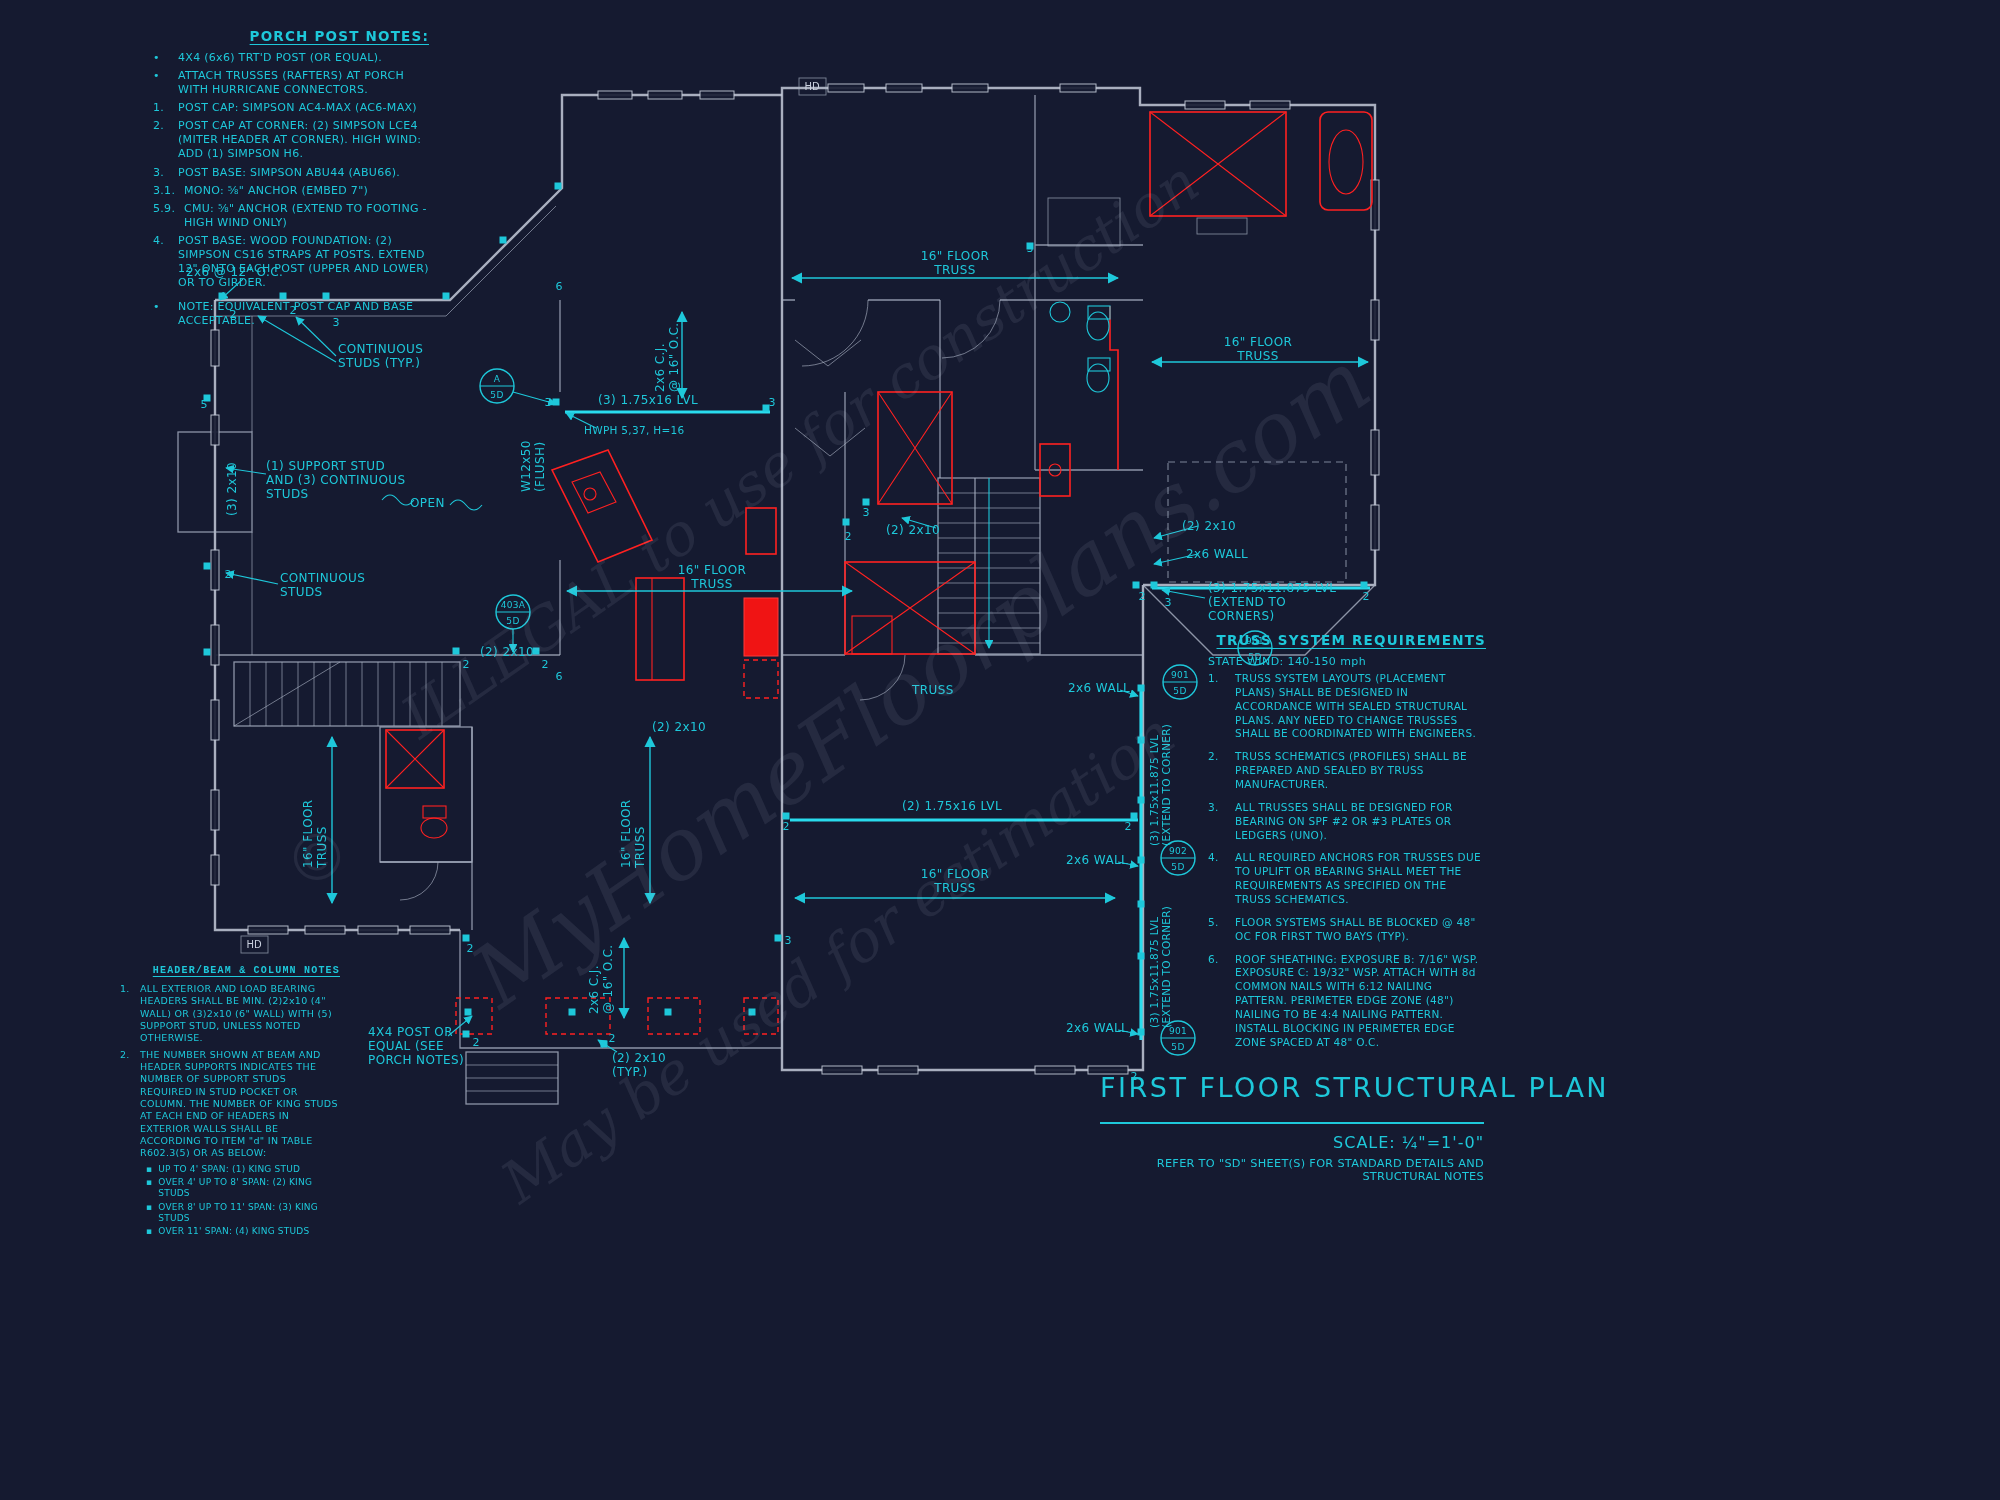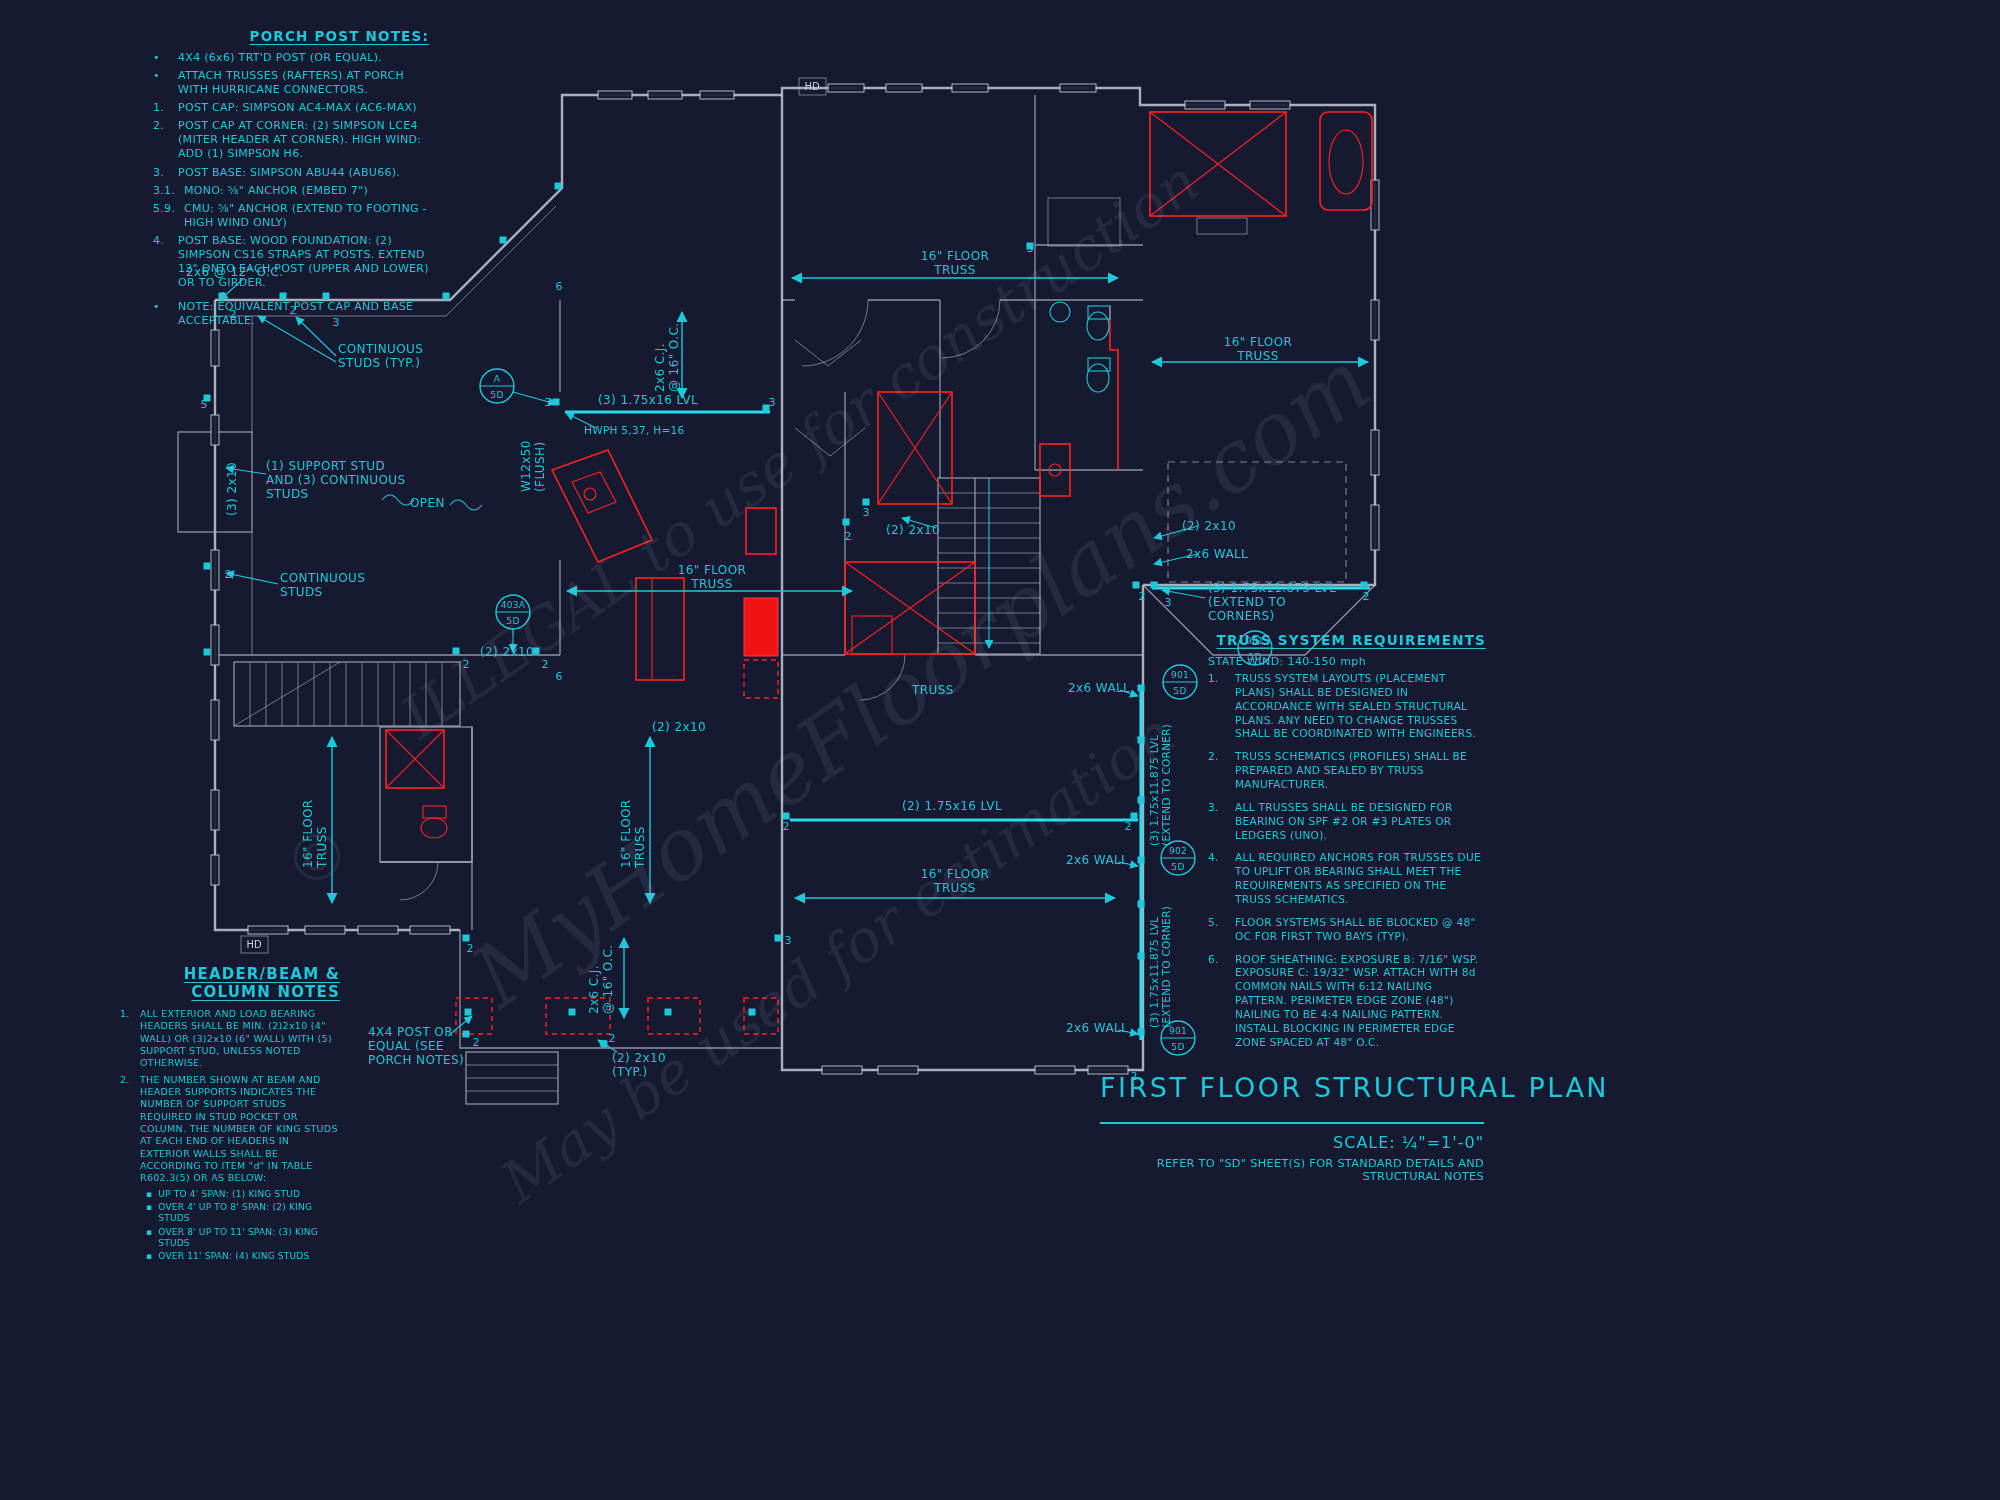--- a/index.html
+++ b/index.html
@@ -37,21 +37,21 @@
   .ntitle{
     font-size:13.5px;font-weight:bold;letter-spacing:1.2px;
     text-decoration:underline;text-underline-offset:3px;margin:0 0 7px 0;text-align:right;
   }
   .nsub{font-size:11px;letter-spacing:.4px;margin:0 0 4px 0;}
   .nitem{display:flex;gap:7px;margin:0 0 4px 0;font-size:11px;line-height:1.28;letter-spacing:.3px;}
   .nitem .m{min-width:18px;flex:0 0 auto;}
   .nitem.sub{}
   .nitem.sub .m{min-width:24px;}
   .hb .nitem{font-size:9.5px;line-height:1.3;}
-  .hb .ntitle{font-size:15px;}
+  .hb .ntitle{font-size:10px;font-family:Liberation Mono, monospace;}
   .hb .nitem .m{min-width:13px;}
   .bullet{display:flex;gap:6px;margin:0 0 2px 26px;font-size:9px;line-height:1.25;letter-spacing:.2px;}
   .bullet .bm{flex:0 0 auto;}
   .tr .nitem{font-size:10.5px;line-height:1.32;margin-bottom:9px;}
   .tr .nitem .m{min-width:20px;}
 
   
   .titleblock{position:absolute;color:#1ec8da;text-align:right;}
   .tb-title{
     font-size:27px;letter-spacing:2.5px;text-align:left;

